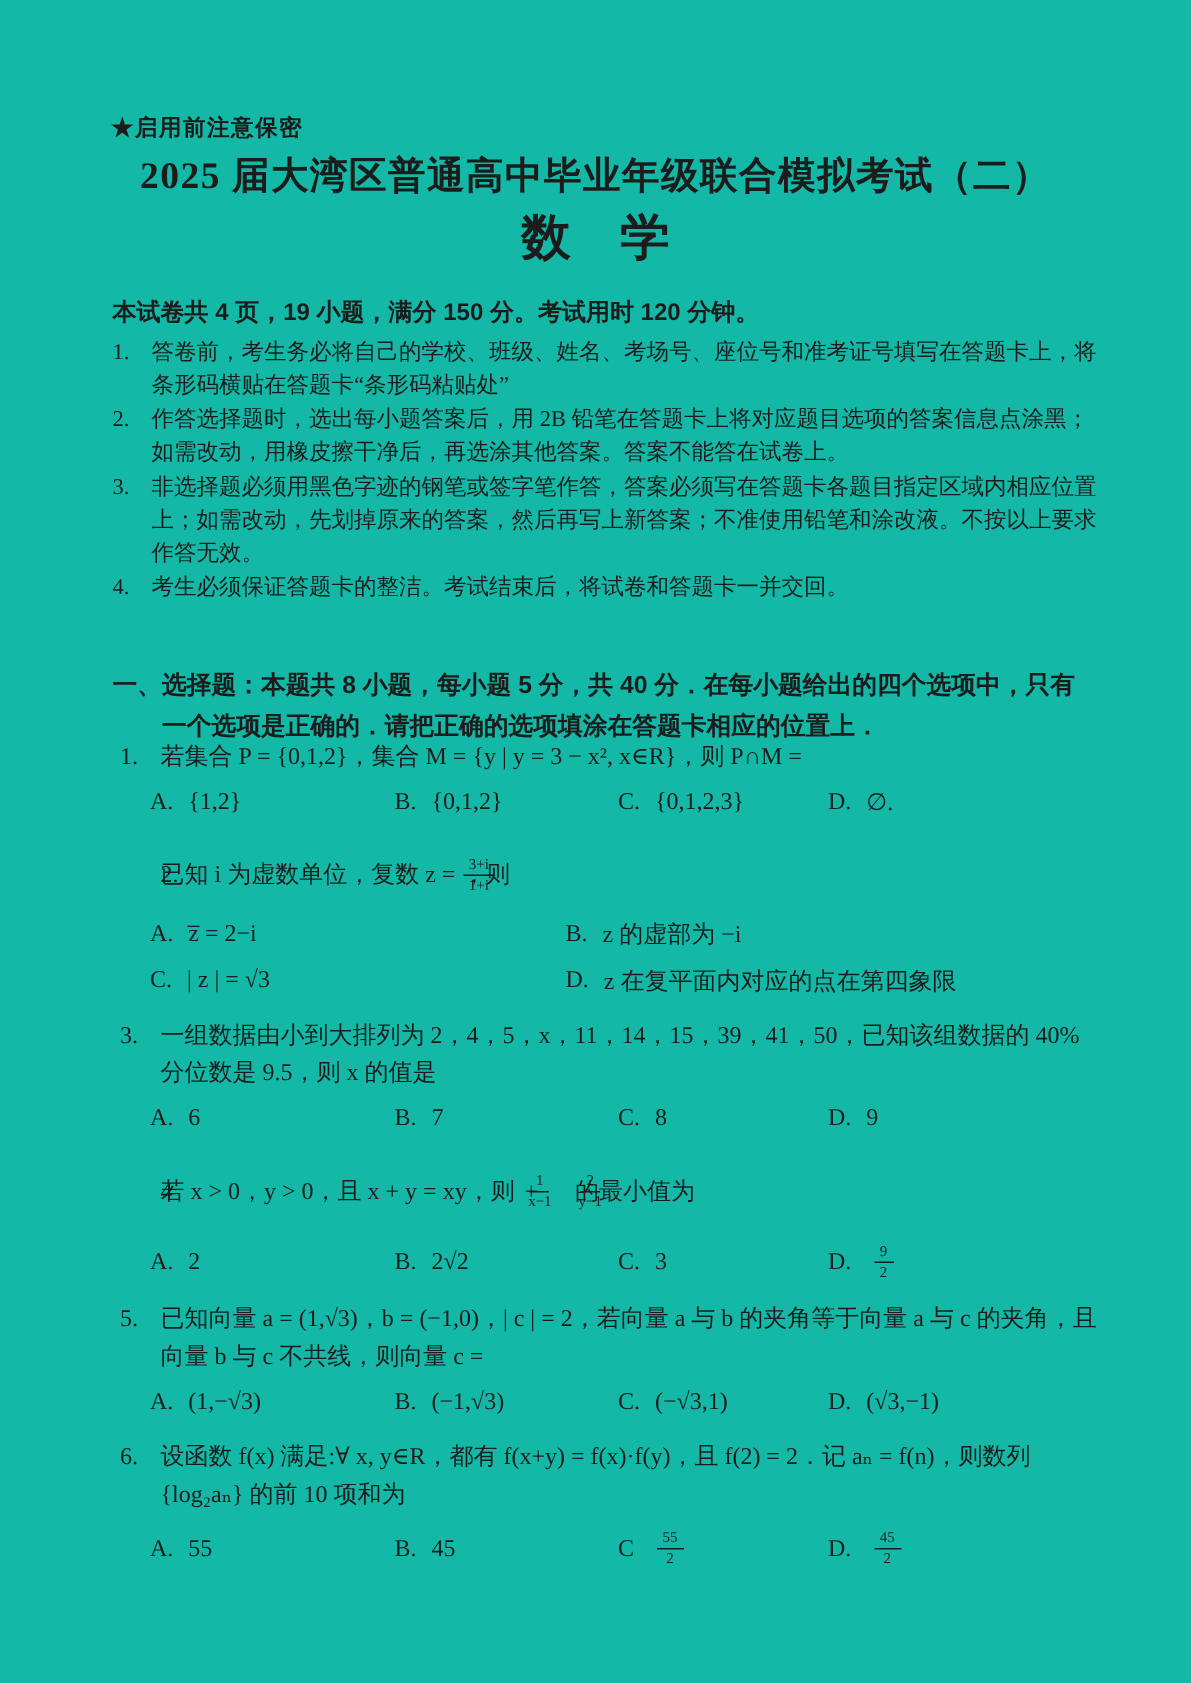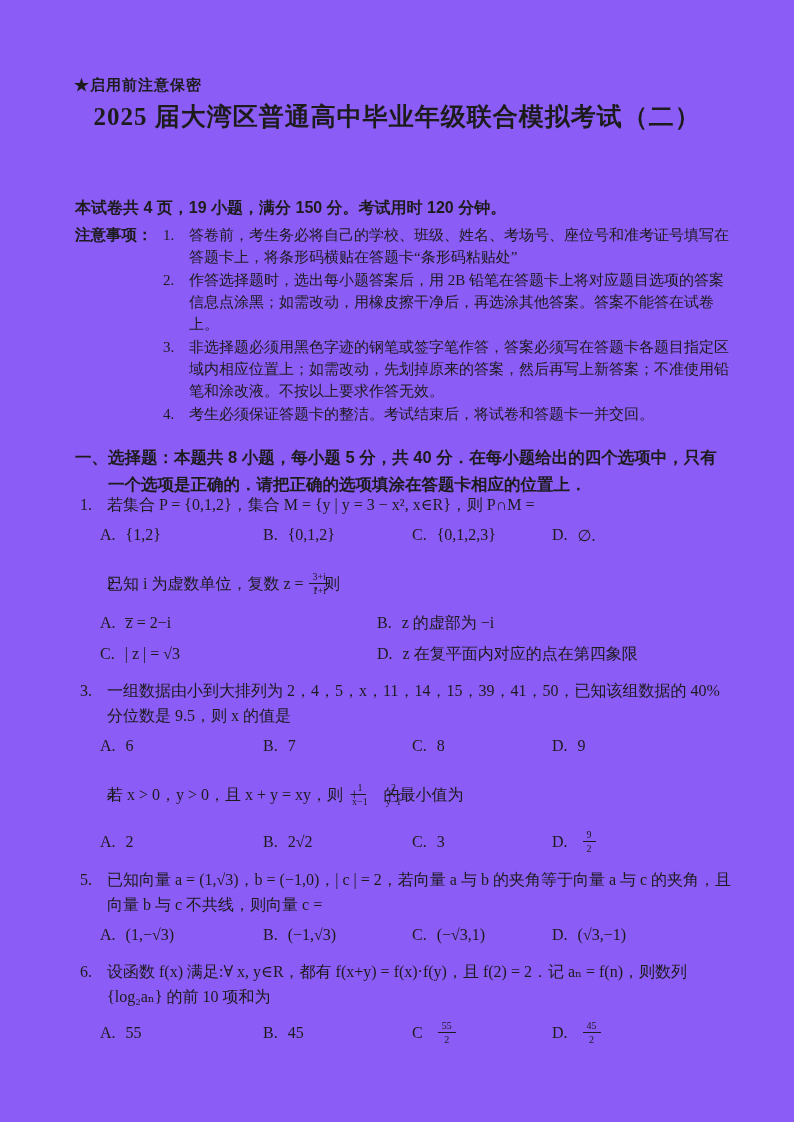--- a/index.html
+++ b/index.html
@@ -1,20 +1,20 @@
 <!DOCTYPE html>
 <html lang="zh"><head>
 <meta charset="utf-8">
 <style>
   html,body{margin:0;padding:0;background:#e8e8e6;}
   .page{
     position:relative;
     width:794px;height:1122px;
     margin:0 auto;
-    background:#8b5cf6;
+    background:#14b8a6;
     color:#1c1c1c;
     font-family:"Liberation Serif","DejaVu Serif",serif;
     overflow:hidden;
     box-sizing:border-box;
   }
   .security-note{
     position:absolute;top:76px;left:74px;
     font-size:15px;font-weight:bold;letter-spacing:1px;
   }
   .title{
@@ -80,25 +80,25 @@
 </style>
 </head>
 <body>
 
 <div class="page">
 
   <div class="security-note">★启用前注意保密</div>
 
   <div class="title">2025 届大湾区普通高中毕业年级联合模拟考试（二）</div>
 
+  <div class="subject">数　学</div>
 
   <div class="exam-info">本试卷共 4 页，19 小题，满分 150 分。考试用时 120 分钟。</div>
 
   <div class="notice">
-    <div class="notice-label">注意事项：</div>
     <div class="notice-items">
       <div class="notice-item">
         <span class="item-num">1.</span>
         <span class="item-text">答卷前，考生务必将自己的学校、班级、姓名、考场号、座位号和准考证号填写在答题卡上，将条形码横贴在答题卡“条形码粘贴处”</span>
       </div>
       <div class="notice-item">
         <span class="item-num">2.</span>
         <span class="item-text">作答选择题时，选出每小题答案后，用 2B 铅笔在答题卡上将对应题目选项的答案信息点涂黑；如需改动，用橡皮擦干净后，再选涂其他答案。答案不能答在试卷上。</span>
       </div>
       <div class="notice-item">

